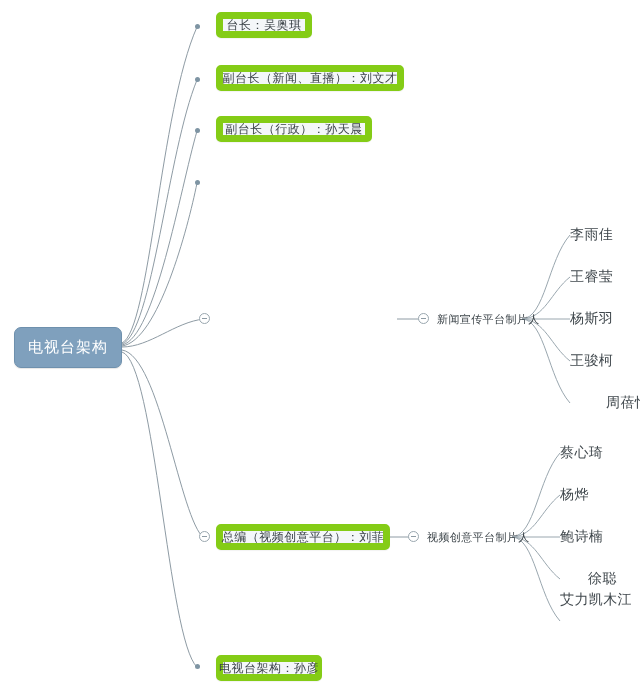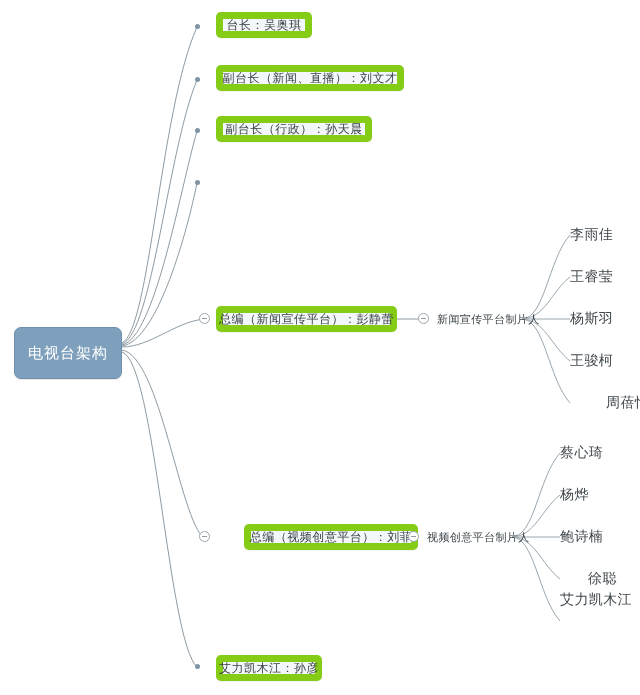--- a/index.html
+++ b/index.html
@@ -144,21 +144,21 @@
 
     <path class="edge" d="M390,537 L413,537"></path>
 
     <path class="edge-thin" d="M512,537 C535,536 538,478 560,453"></path>
     <path class="edge-thin" d="M512,537 C535,536 541,510 560,495"></path>
     <path class="edge-thin" d="M512,537 L560,537"></path>
     <path class="edge-thin" d="M512,537 C535,538 541,564 560,579"></path>
     <path class="edge-thin" d="M512,537 C535,538 538,596 560,621"></path>
   </svg>
 
-  <div class="root-node" style="left:14px; top:327px; width:108px; height:52px;">
+  <div class="root-node" style="left:14px; top:327px; width:108px; height:41px;">
     <span>电视台架构</span>
   </div>
 
   <div class="dot-marker" style="left:195px; top:24px;"></div>
   <div class="dot-marker" style="left:195px; top:77px;"></div>
   <div class="dot-marker" style="left:195px; top:128px;"></div>
   <div class="dot-marker" style="left:195px; top:180px;"></div>
   <div class="toggle-marker" style="left:199px; top:313px;"></div>
   <div class="toggle-marker" style="left:199px; top:531px;"></div>
   <div class="dot-marker" style="left:195px; top:664px;"></div>
@@ -169,30 +169,27 @@
 
   <div class="box-node" style="left:216px; top:65px; width:188px; height:26px;">
     <span>副台长（新闻、直播）：刘文才</span>
   </div>
 
   <div class="box-node" style="left:216px; top:116px; width:156px; height:26px;">
     <span>副台长（行政）：孙天晨</span>
   </div>
 
 
-  <div class="box-node" style="left:216px; top:306px; width:181px; height:26px;">
-    <span>总编（新闻宣传平台）：彭静蕾</span>
-  </div>
-
-  <div class="box-node" style="left:216px; top:524px; width:174px; height:26px;margin-left:28px;">
+
+  <div class="box-node" style="left:216px; top:524px; width:174px; height:26px;">
     <span>总编（视频创意平台）：刘菲</span>
   </div>
 
   <div class="box-node" style="left:216px; top:655px; width:106px; height:26px;">
-    <span>艾力凯木江：孙彦</span>
+    <span>电视台架构：孙彦</span>
   </div>
 
   <div class="toggle-marker" style="left:418px; top:313px;"></div>
   <div class="text-node" style="left:437px; top:311px; height:16px;">
     <span>新闻宣传平台制片人</span>
   </div>
 
   <div class="leaf-node" style="left:570px; top:227px; height:16px;">
     <span>李雨佳</span>
   </div>

